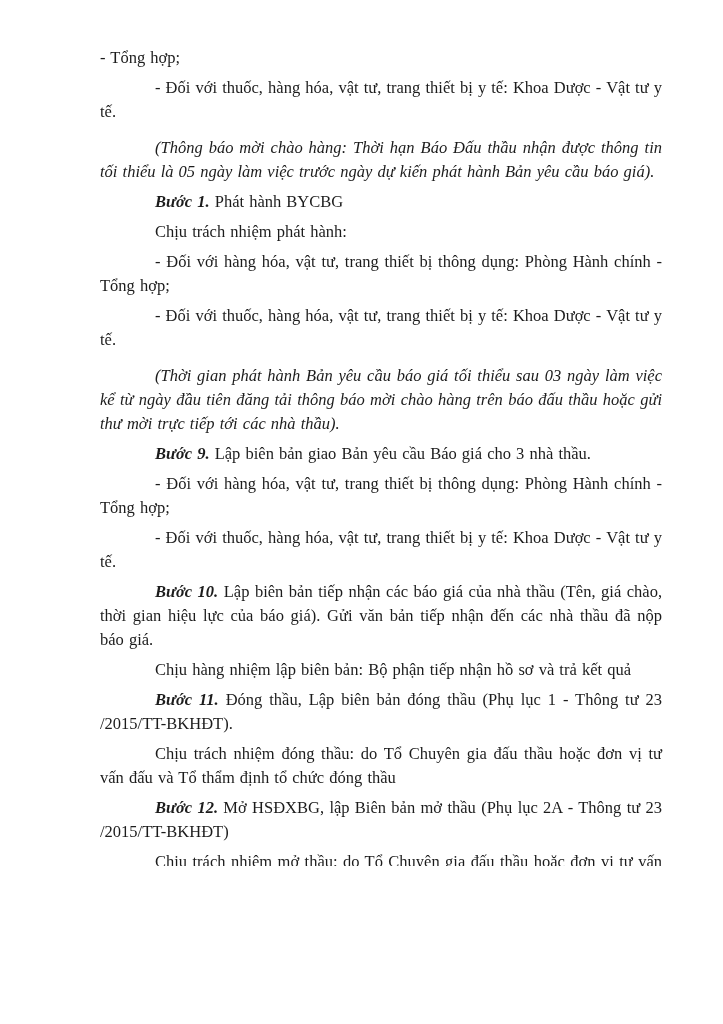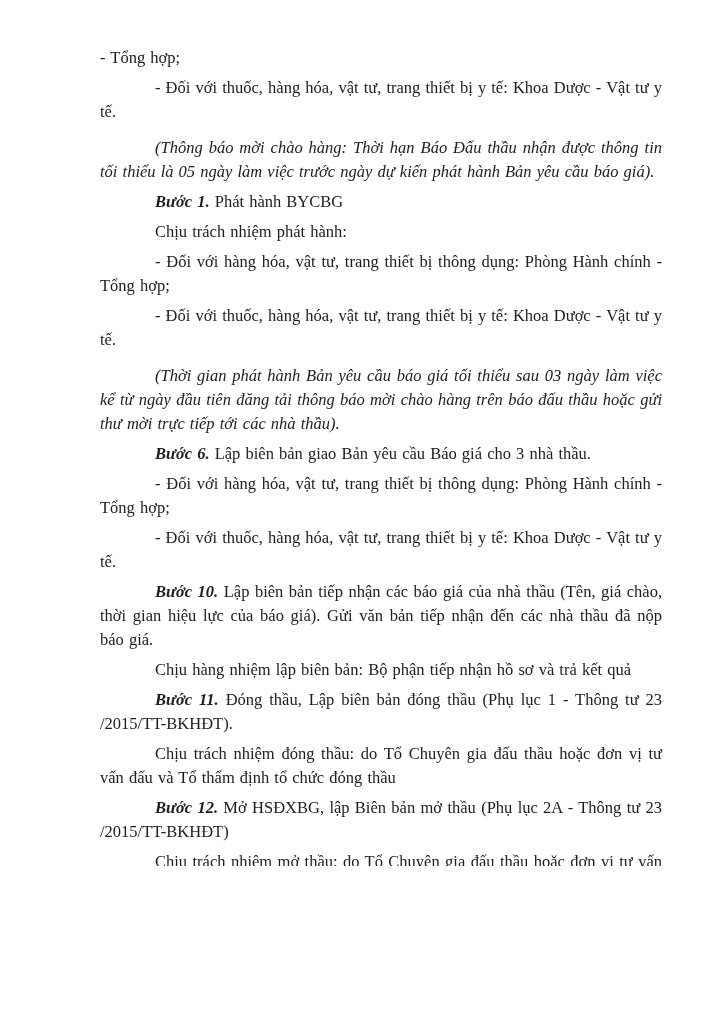--- a/index.html
+++ b/index.html
@@ -61,21 +61,21 @@
 <div class="page">
   <div class="doc-body">
       <p class="para no-indent">- Tổng hợp;</p>
       <p class="para">- Đối với thuốc, hàng hóa, vật tư, trang thiết bị y tế: Khoa Dược - Vật tư y tế.</p>
       <p class="para italic-note">(Thông báo mời chào hàng: Thời hạn Báo Đấu thầu nhận được thông tin tối thiểu là 05 ngày làm việc trước ngày dự kiến phát hành Bản yêu cầu báo giá).</p>
       <p class="para"><span class="lead">Bước 1. </span>Phát hành BYCBG</p>
       <p class="para">Chịu trách nhiệm phát hành:</p>
       <p class="para">- Đối với hàng hóa, vật tư, trang thiết bị thông dụng: Phòng Hành chính - Tổng hợp;</p>
       <p class="para">- Đối với thuốc, hàng hóa, vật tư, trang thiết bị y tế: Khoa Dược - Vật tư y tế.</p>
       <p class="para italic-note">(Thời gian phát hành Bản yêu cầu báo giá tối thiểu sau 03 ngày làm việc kể từ ngày đầu tiên đăng tải thông báo mời chào hàng trên báo đấu thầu hoặc gửi thư mời trực tiếp tới các nhà thầu).</p>
-      <p class="para"><span class="lead">Bước 6. </span>Lập biên bản giao Bản yêu cầu Báo giá cho 3 nhà thầu.</p>
+      <p class="para"><span class="lead">Bước 9. </span>Lập biên bản giao Bản yêu cầu Báo giá cho 3 nhà thầu.</p>
       <p class="para">- Đối với hàng hóa, vật tư, trang thiết bị thông dụng: Phòng Hành chính - Tổng hợp;</p>
       <p class="para">- Đối với thuốc, hàng hóa, vật tư, trang thiết bị y tế: Khoa Dược - Vật tư y tế.</p>
       <p class="para"><span class="lead">Bước 10. </span>Lập biên bản tiếp nhận các báo giá của nhà thầu (Tên, giá chào, thời gian hiệu lực của báo giá). Gửi văn bản tiếp nhận đến các nhà thầu đã nộp báo giá.</p>
       <p class="para">Chịu hàng nhiệm lập biên bản: Bộ phận tiếp nhận hồ sơ và trả kết quả</p>
       <p class="para"><span class="lead">Bước 11. </span>Đóng thầu, Lập biên bản đóng thầu (Phụ lục 1 - Thông tư 23 /2015/TT-BKHĐT).</p>
       <p class="para">Chịu trách nhiệm đóng thầu: do Tổ Chuyên gia đấu thầu hoặc đơn vị tư vấn đấu và Tổ thẩm định tổ chức đóng thầu</p>
       <p class="para"><span class="lead">Bước 12. </span>Mở HSĐXBG, lập Biên bản mở thầu (Phụ lục 2A - Thông tư 23 /2015/TT-BKHĐT)</p>
       <p class="para">Chịu trách nhiệm mở thầu: do Tổ Chuyên gia đấu thầu hoặc đơn vị tư vấn đấu thầu và Tổ thẩm định tổ trực mở thầu</p>
       <p class="para"><span class="lead">Bước 13. </span>Báo cáo đánh giá BĐXBG</p>
       <p class="para">Chịu trách nhiệm đánh giá: do Tổ Phòng gia đấu thầu hoặc đơn vị tư vấn</p>

